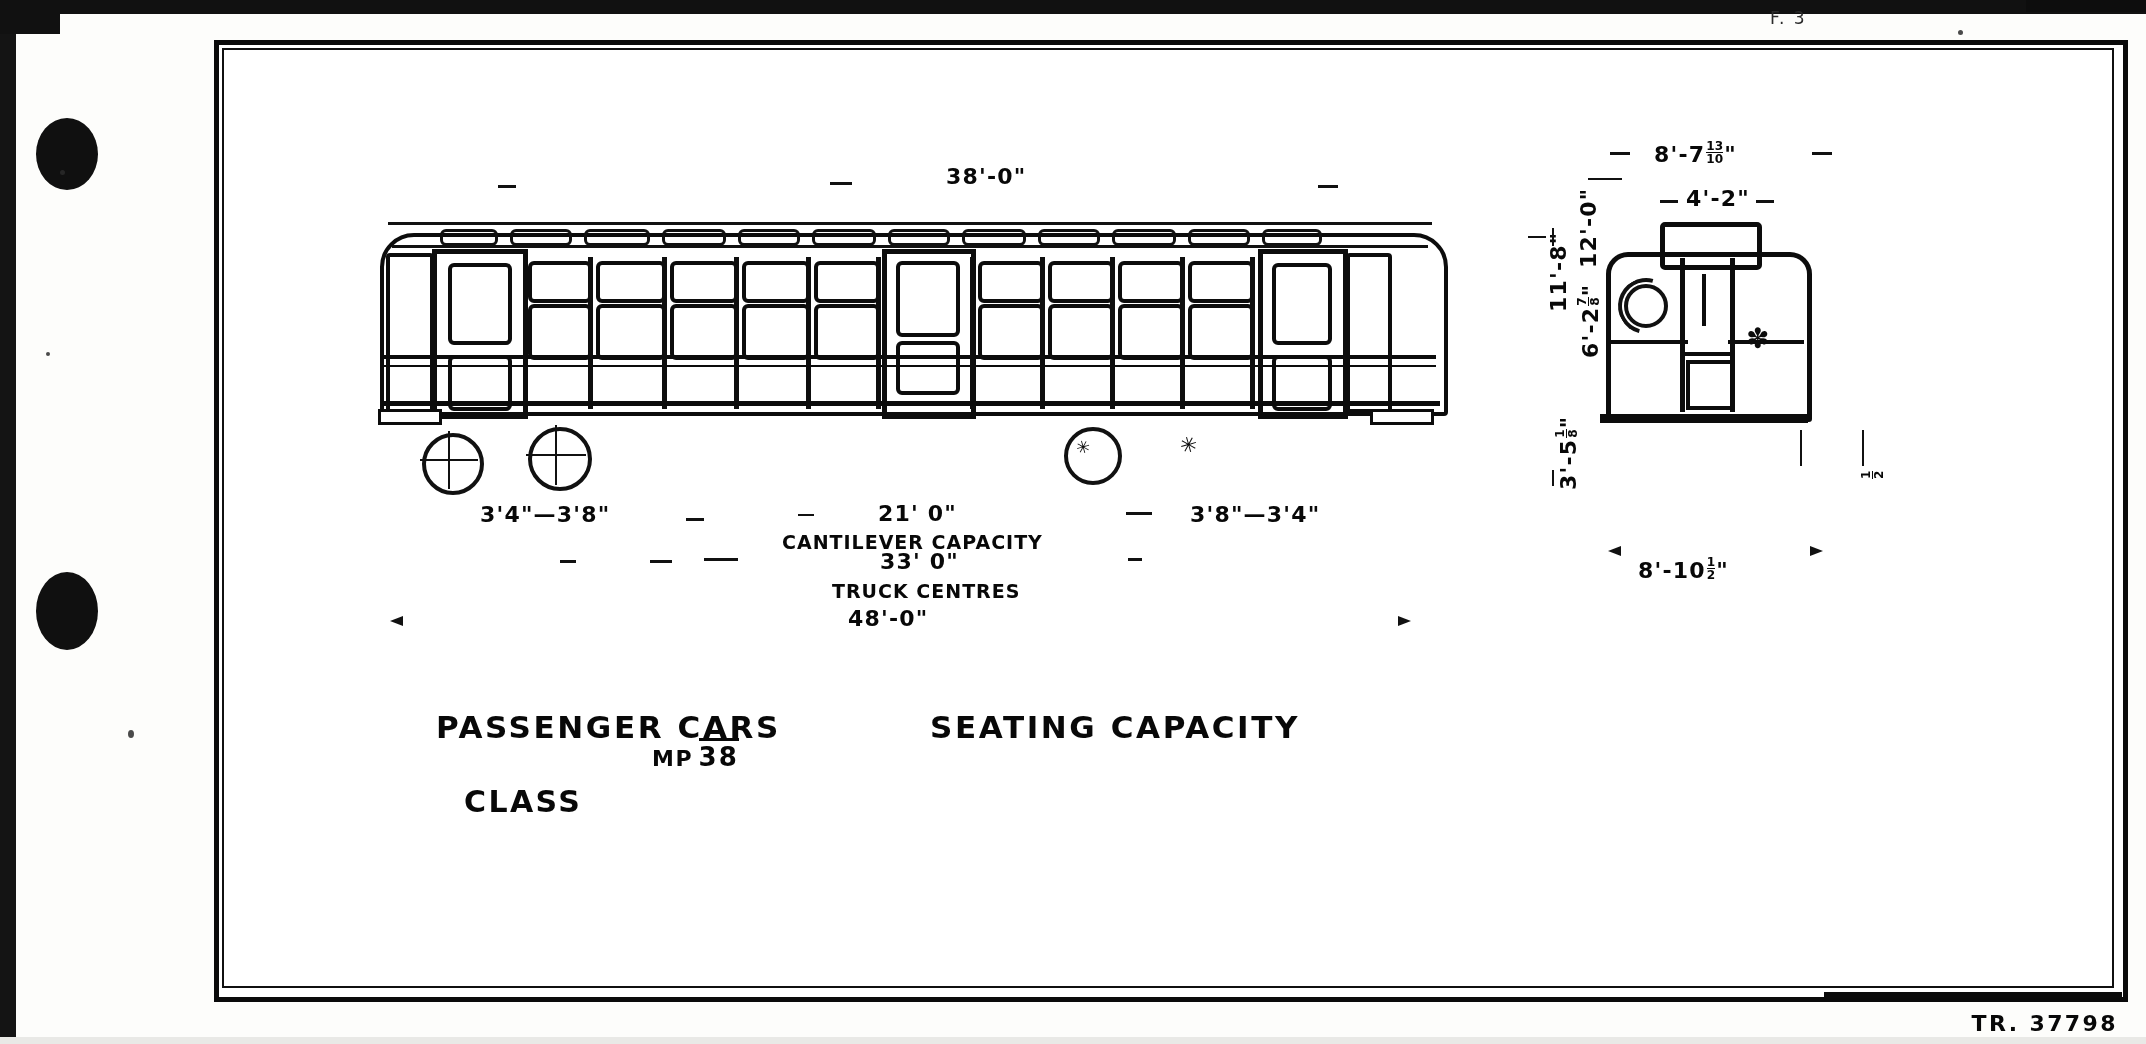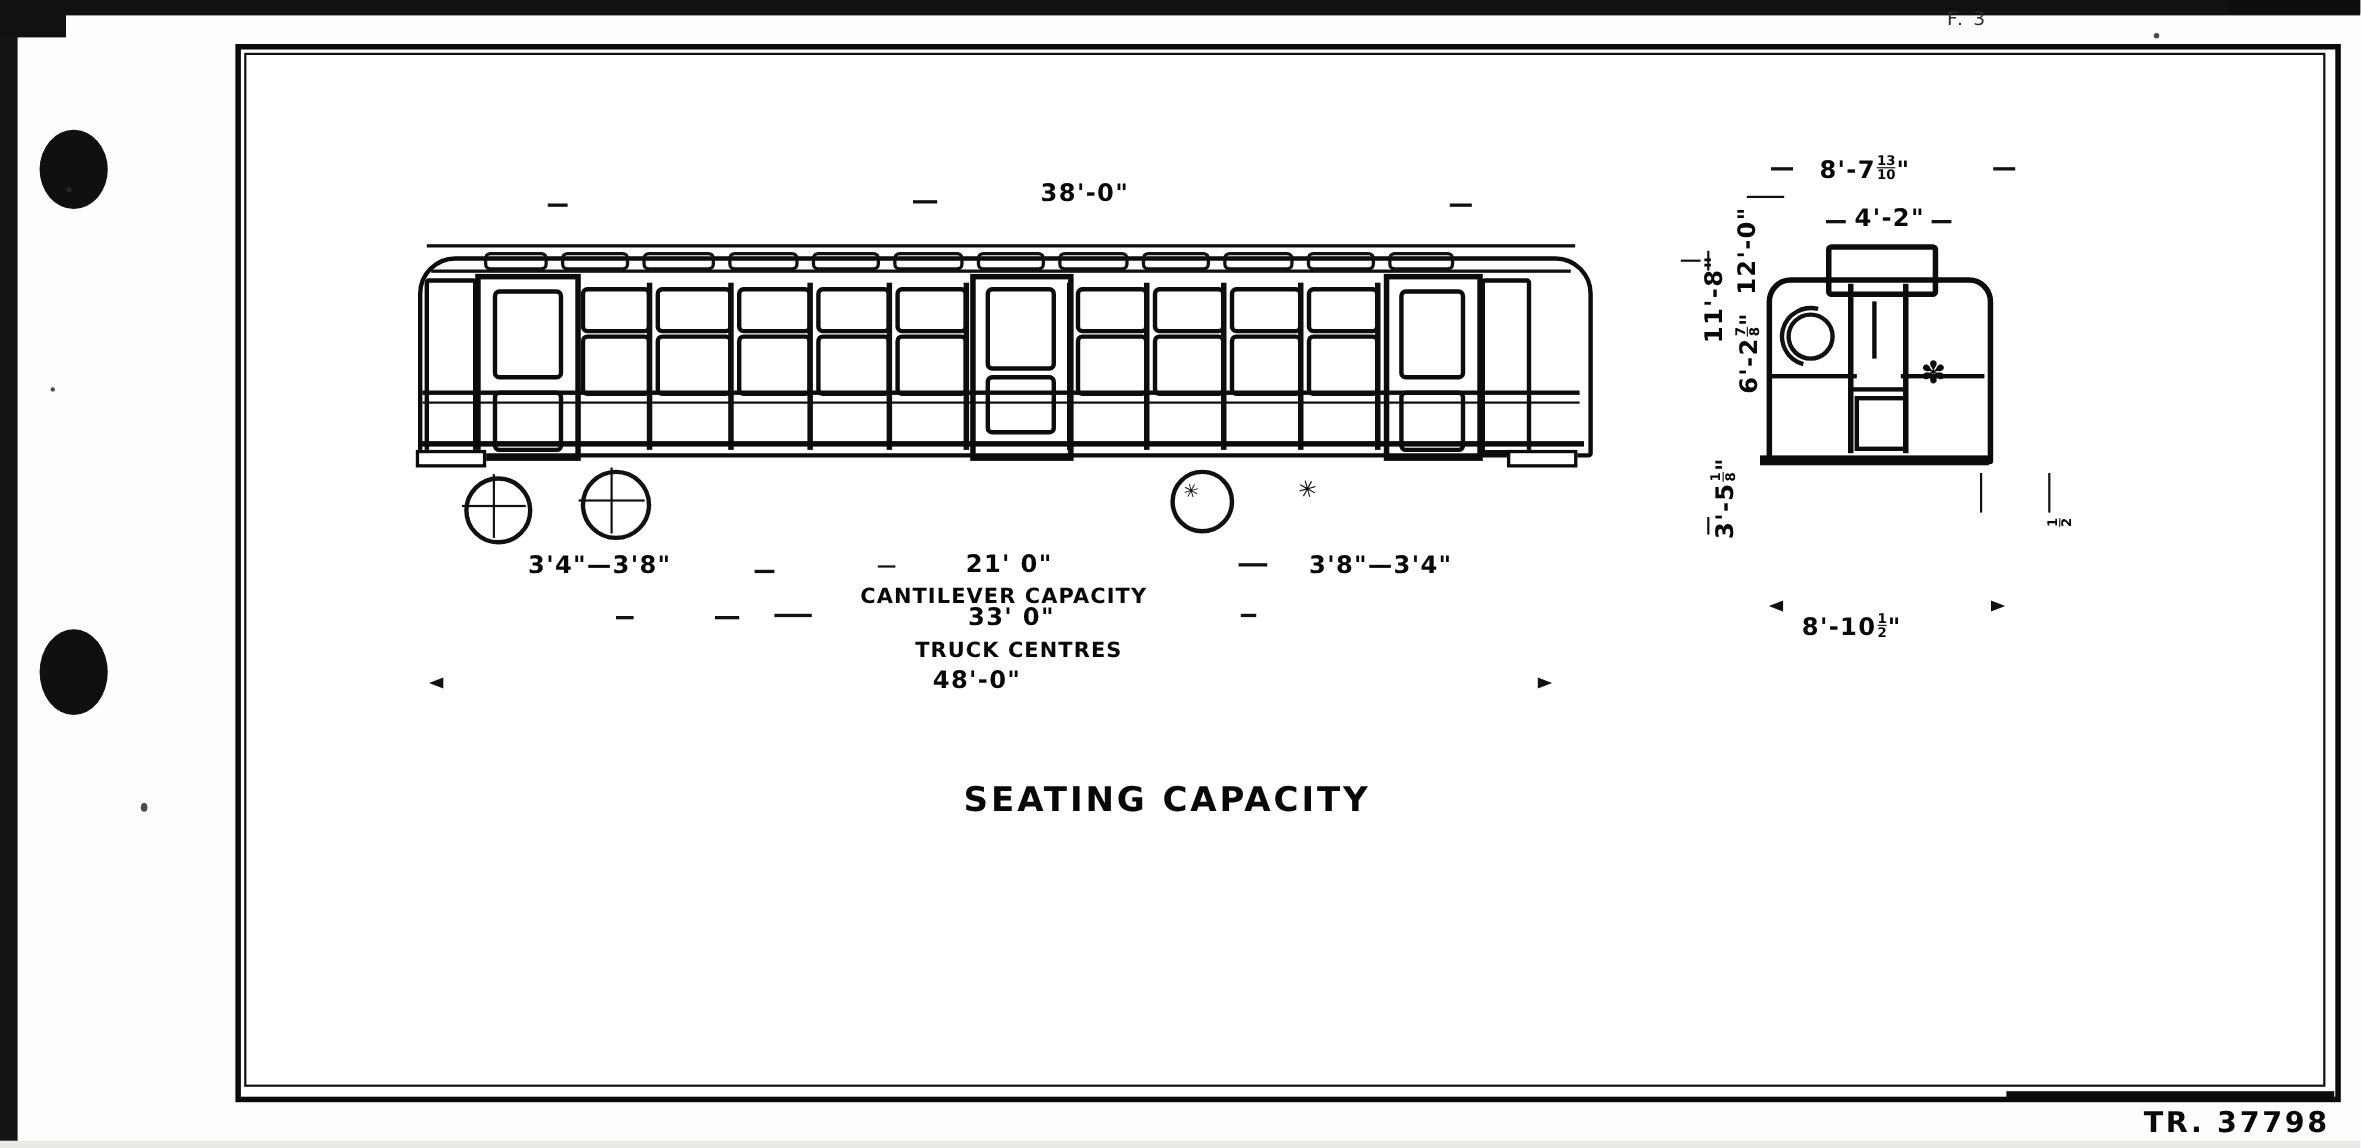--- a/index.html
+++ b/index.html
@@ -294,21 +294,21 @@
     border-top: 3px solid #080808;
     padding-top: 1px;
   }
 
   
   .drawing-no {
     position: absolute;
     right: 28px; bottom: 8px;
     font-family: "DejaVu Sans", sans-serif;
     font-weight: 700;
-    font-size: 26px;
+    font-size: 22px;
     letter-spacing: 2.4px;
     color: #080808;
     white-space: nowrap;
   }
   .drawing-rule {
     position: absolute;
     right: 24px; bottom: 46px;
     width: 298px; height: 6px;
     background: #0b0b0b;
   }
@@ -521,22 +521,30 @@
   </div>
   <div class="tick" style="left:1800px; top:430px; height:36px;"></div>
   <div class="tick" style="left:1862px; top:430px; height:36px;"></div>
 
   <div class="arrowhead arrow-l" style="left:1608px; top:546px;"></div>
   <div class="arrowhead arrow-r" style="left:1810px; top:546px;"></div>
   <div class="hand md" style="left:1638px; top:556px;">
     <span>8'-10</span><span class="frac"><span class="num">1</span><span class="den">2</span></span><span>"</span>
   </div>
 
-
-  <div class="caption-col" style="left:876px; top:712px;">
+  <div class="caption-col" style="left:436px; top:712px;">
+    <div class="hand xl" style="position:relative;">PASSENGER CARS</div>
+    <div class="hand lg" style="position:relative; left:28px; top:44px;">CLASS</div>
+    <div class="classfrac" style="left:216px; top:32px;">
+      <span class="num">MP</span>
+      <span class="den">38</span>
+    </div>
+  </div>
+
+  <div class="caption-col" style="left:930px; top:712px;">
     <div class="hand xl" style="position:relative;">SEATING CAPACITY</div>
   </div>
 
 
   <div class="drawing-rule"></div>
   <div class="drawing-no">TR. 37798</div>
 
 </div>
 
 </body></html>

